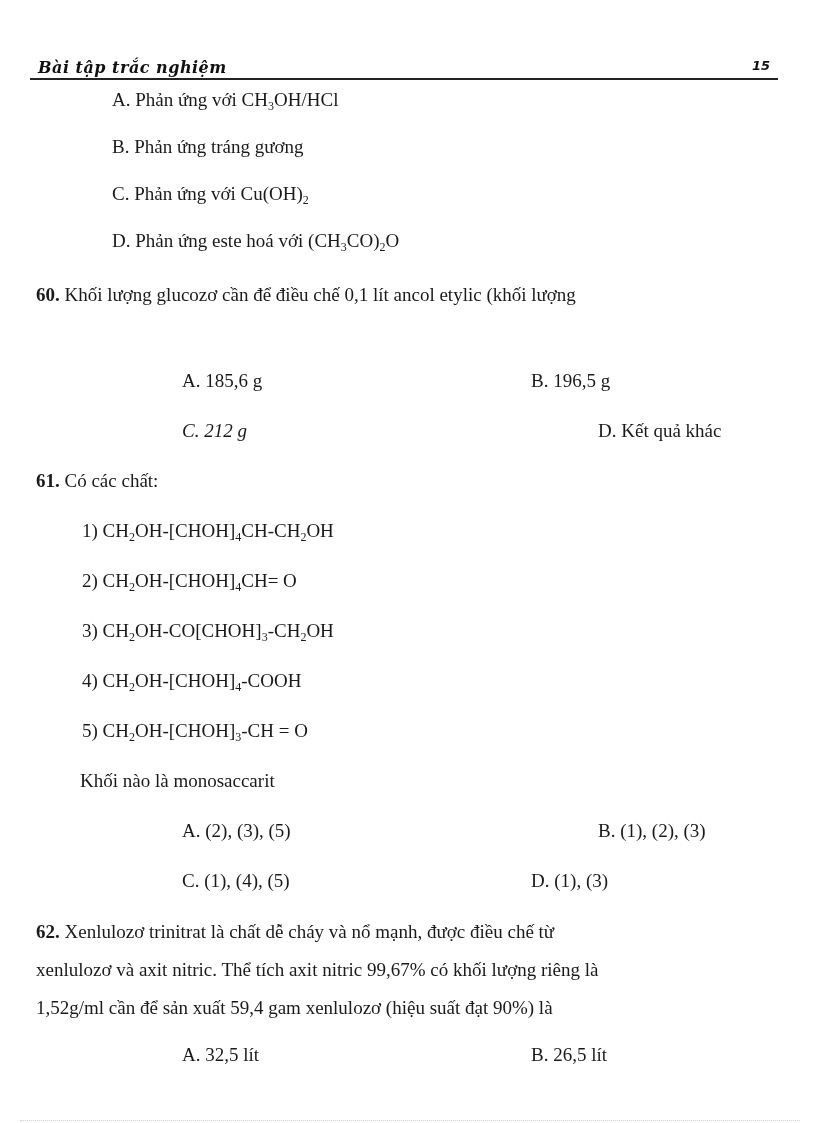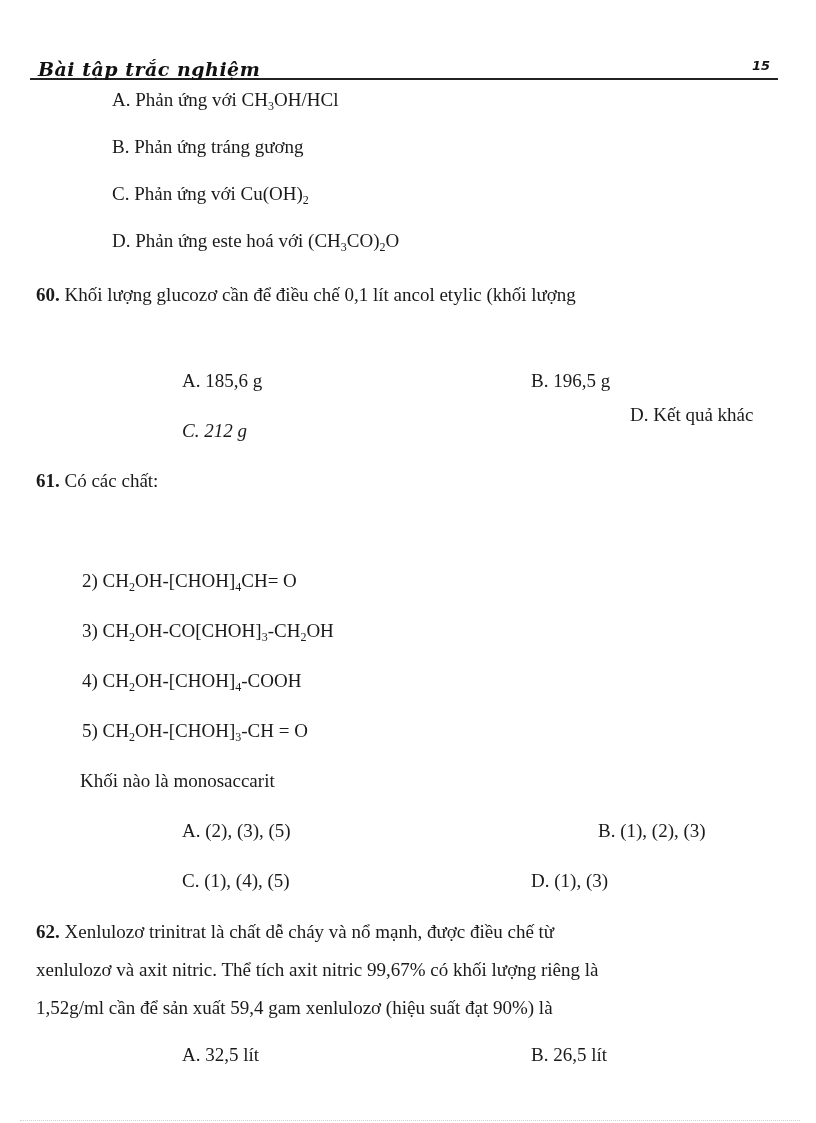--- a/index.html
+++ b/index.html
@@ -9,21 +9,21 @@
       color: #1a1a1a;
     }
     .page { position: absolute; left: 0; top: 0; width: 816px; height: 1123px; }
     .header {
       position: absolute; left: 30px; top: 58px; width: 748px; height: 20px;
       border-bottom: 2px solid #222;
     }
     .header-title {
       position: absolute; left: 8px; top: 0px;
       font-family: "DejaVu Serif", serif; font-style: italic; font-weight: bold;
-      font-size: 19px; letter-spacing: 0.5px; color: #111;
+      font-size: 16px; letter-spacing: 0.5px; color: #111;
     }
     .header-page {
       position: absolute; right: 8px; top: 0px;
       font-family: "DejaVu Sans", sans-serif; font-style: italic; font-weight: bold;
       font-size: 13px; color: #111; margin-left: 46px;
     }
     .line {
       position: absolute; font-size: 19px; line-height: 24px; white-space: nowrap;
     }
     .qnum { font-weight: bold; }
@@ -64,27 +64,31 @@
     <span>Phản ứng este hoá với (CH</span><sub>3</sub><span>CO)</span><sub>2</sub><span>O</span>
   </div>
 
   <div class="justify" style="top:283px;">
     <span class="qnum">60.</span>
     <span>Khối lượng glucozơ cần để điều chế 0,1 lít ancol etylic (khối lượng</span>
   </div>
   <div class="line" style="left:182px; top:369px;">A. 185,6 g</div>
   <div class="line" style="left:531px; top:369px;">B. 196,5 g</div>
   <div class="line" style="left:182px; top:419px;font-style:italic;">C. 212 g</div>
-  <div class="line" style="left:598px; top:403px;margin-left:32px;">D. Kết quả khác</div>
+  <div class="line" style="left:598px; top:419px;">D. Kết quả khác</div>
 
   <div class="line" style="left:36px; top:469px;">
     <span class="qnum">61.</span>
     <span>Có các chất:</span>
   </div>
 
+  <div class="line" style="left:82px; top:519px;">
+    <span>1)</span>
+    <span>CH</span><sub>2</sub><span>OH-[CHOH]</span><sub>4</sub><span>CH-CH</span><sub>2</sub><span>OH</span>
+  </div>
   <div class="line" style="left:82px; top:569px;">
     <span>2)</span>
     <span>CH</span><sub>2</sub><span>OH-[CHOH]</span><sub>4</sub><span>CH= O</span>
   </div>
   <div class="line" style="left:82px; top:619px;">
     <span>3)</span>
     <span>CH</span><sub>2</sub><span>OH-CO[CHOH]</span><sub>3</sub><span>-CH</span><sub>2</sub><span>OH</span>
   </div>
   <div class="line" style="left:82px; top:669px;">
     <span>4)</span>

